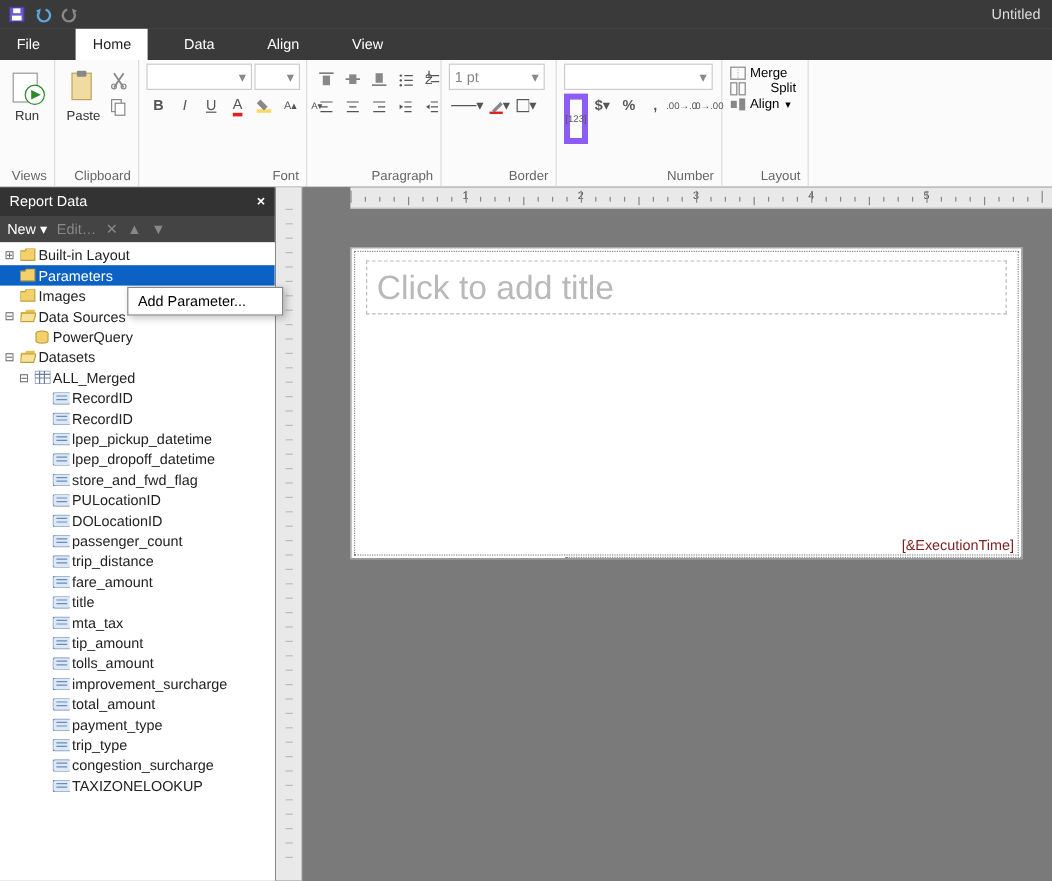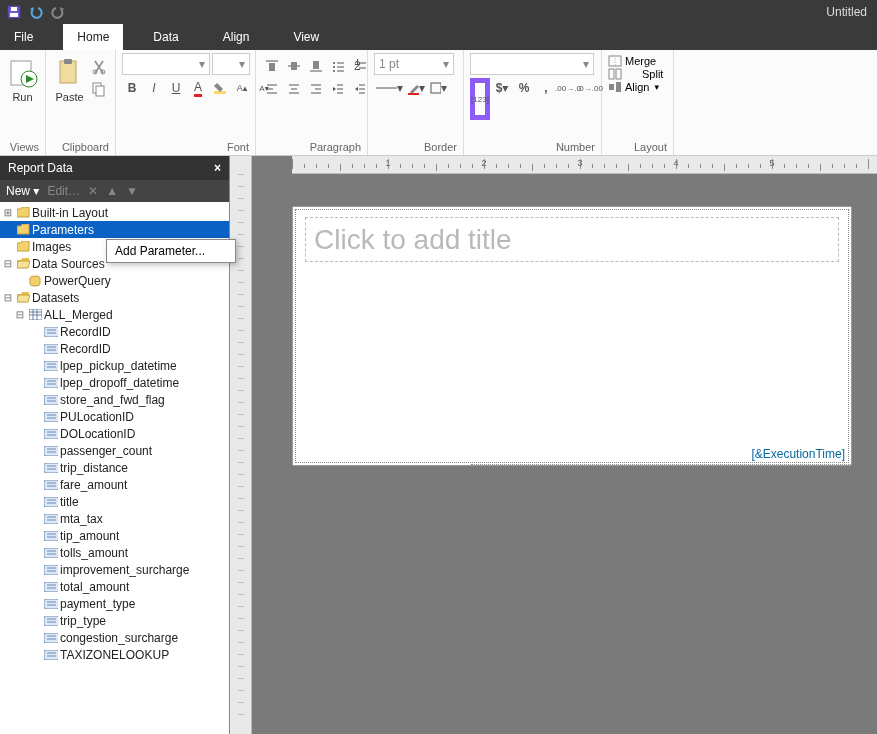--- a/index.html
+++ b/index.html
@@ -50,21 +50,21 @@
 .tick-v.dash { border-top: 1px solid #bbb; width: 6px; left: 8px; }
 
 .canvas-area { flex: 1; background: #7a7a7a; position: relative; overflow: hidden; }
 .hruler { height: 18px; background: #e9e9e9; border-bottom: 1px solid #bbb; position: absolute; left: 40px; right: 0; top: 0; }
 .hruler .htick { position: absolute; top: 6px; border-left: 1px solid #888; height: 6px; }
 .hruler .hnum { position: absolute; top: 2px; font-size: 9px; color: #555; transform: translateX(-50%); }
 
 .page { position: absolute; left: 40px; top: 50px; width: 560px; height: 260px; background: #fff; border: 1px solid #999; outline: 1px dotted #888; outline-offset: -4px; }
 .title-box { margin: 10px 12px 0 12px; border: 1px dashed #bbb; height: 45px; display: flex; align-items: center; padding: 0 8px; color: #b9b9b9; font-size: 28px; font-weight: 300; }
 .exec-time-bar { position: absolute; bottom: 0; right: 0; width: 380px; border-top: 1px dotted #888; }
-.exec-time { position: absolute; bottom: 4px; right: 6px; font-size: 12px; color: #0369a1; }
+.exec-time { position: absolute; bottom: 4px; right: 6px; font-size: 12px; color: #7f1d1d; }
 
 .ctx-menu { position: absolute; left: 106px; top: 239px; background: #fff; border: 1px solid #888; box-shadow: 2px 2px 6px rgba(0,0,0,.25); width: 130px; z-index: 50; }
 .ctx-item { padding: 4px 8px; font-size: 12px; }
 
 svg { display: block; }
 </style>
 </head>
 <body>
 
 <div class="titlebar">

